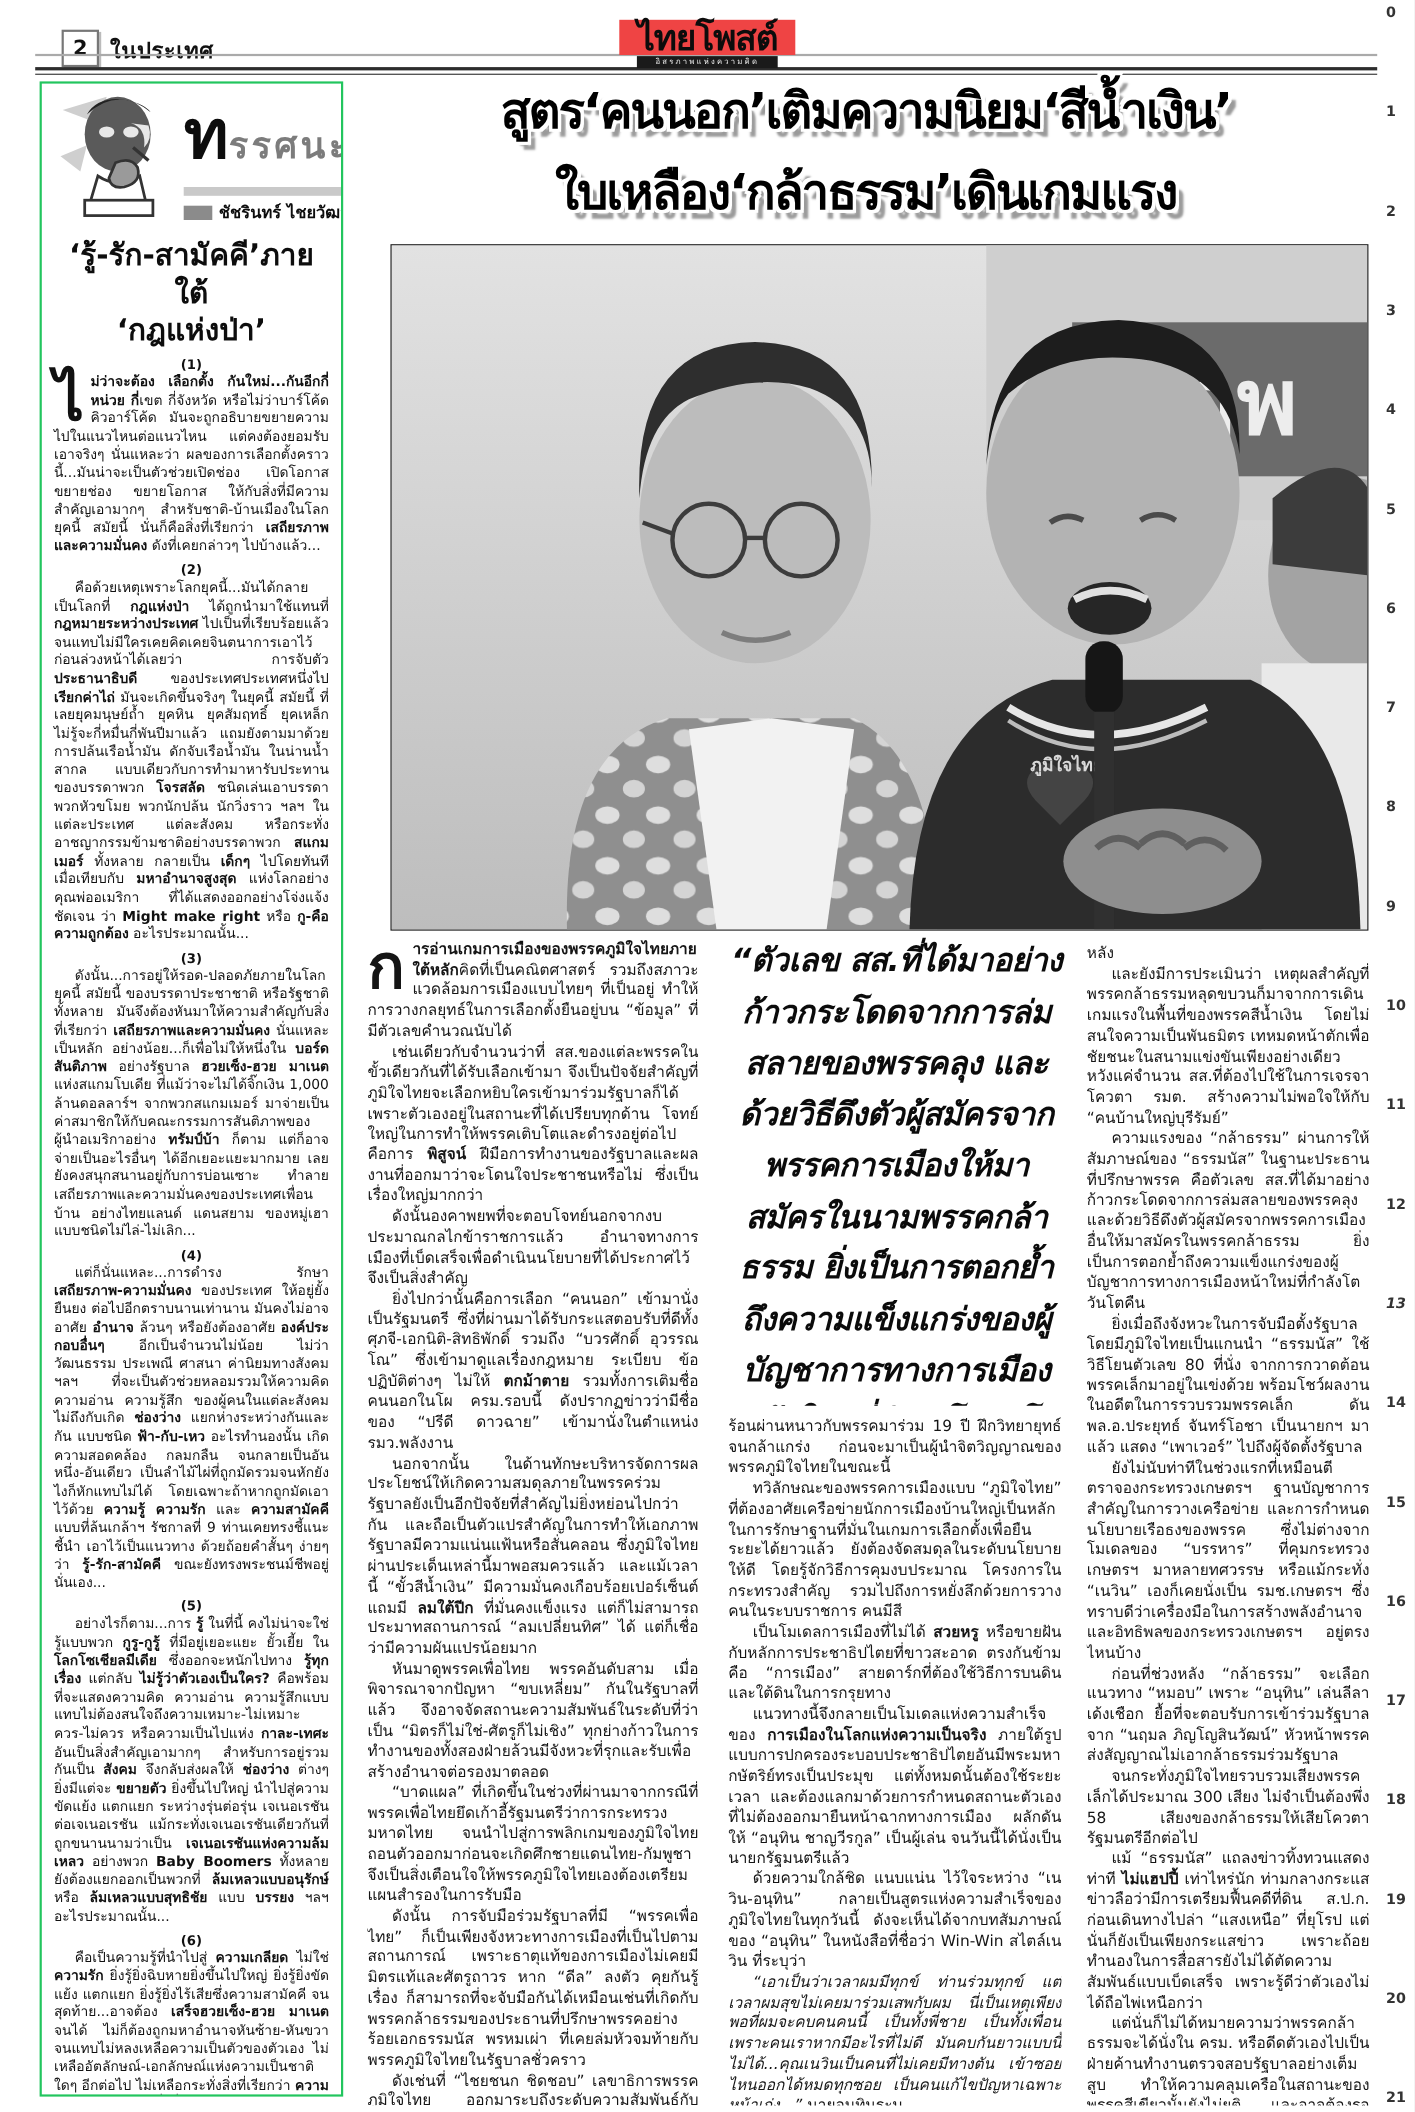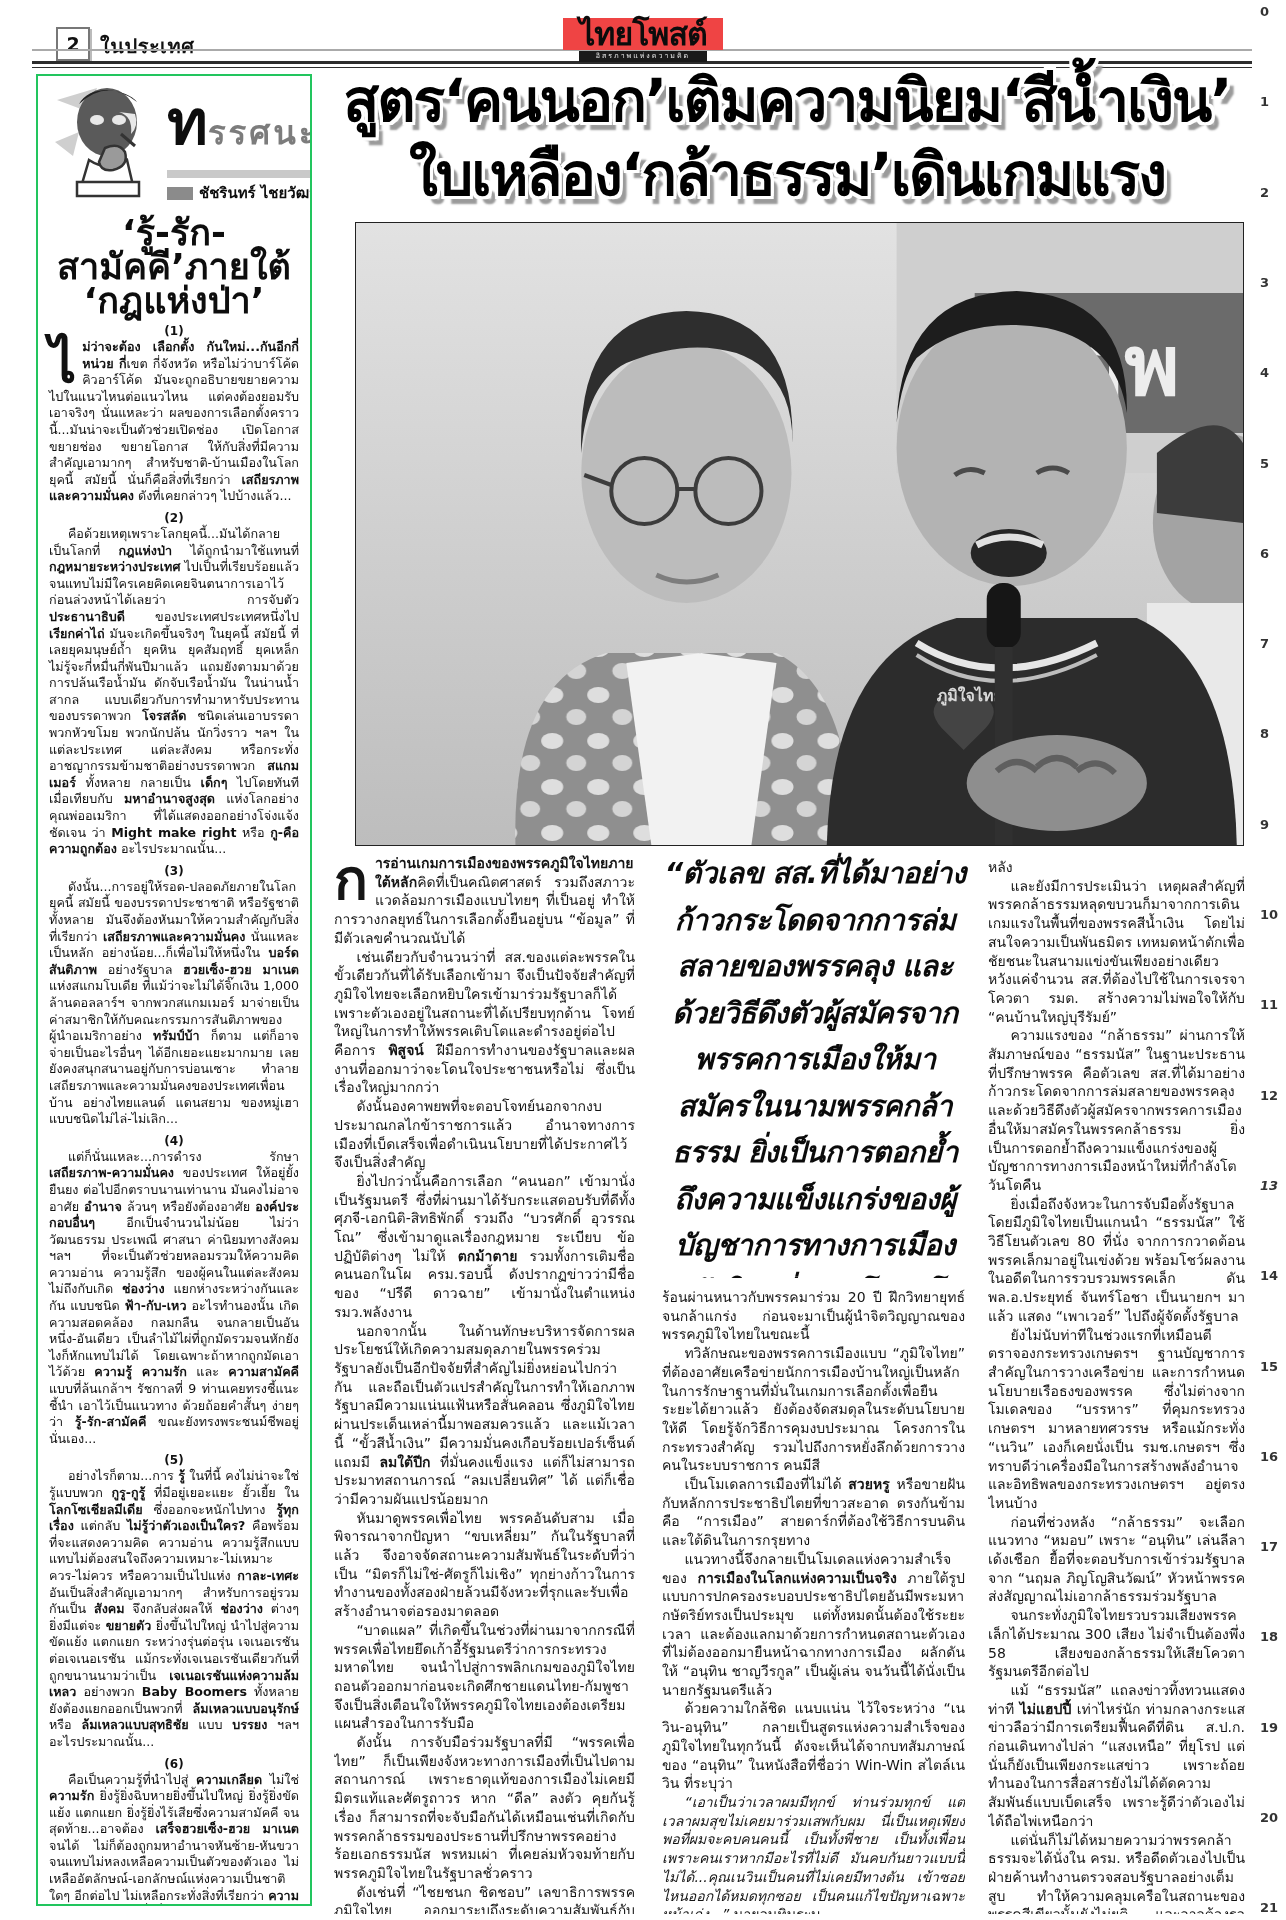--- a/index.html
+++ b/index.html
@@ -26,29 +26,29 @@
   .oped-logo{display:flex;align-items:flex-start;height:124px;}
   .oped-logo svg{flex:0 0 auto;}
   .logo-right{flex:1;padding-top:12px;}
   .logo-word{white-space:nowrap;line-height:58px;}
   .logo-big{font-size:62px;font-weight:900;color:#0d0d0d;}
   .logo-rest{font-size:33px;font-weight:700;color:#7c7c7c;letter-spacing:3px;}
   .logo-bar1{height:8px;background:#c9c9c9;margin:2px 0 3px;}
   .author-row{display:flex;align-items:center;}
   .logo-bar2{flex:1;height:13px;background:#8b8b8b;margin-right:6px;}
   .oped-author{font-size:15px;font-weight:800;color:#0d0d0d;white-space:nowrap;}
-  .oped-title{margin:10px 0 2px;text-align:center;font-size:36px;line-height:34px;font-weight:800;color:#0d0d0d;}
+  .oped-title{margin:10px 0 2px;text-align:center;font-size:27px;line-height:34px;font-weight:800;color:#0d0d0d;}
   .oped-body p{margin:0;font-size:12.6px;line-height:16.6px;text-align:justify;text-indent:1.5em;
                overflow-wrap:anywhere;}
   .oped-body p.nodent{text-indent:0;}
   .oped-body .sec-num{text-align:center;font-size:12px;font-weight:700;margin:6px 0 1px;}
   .oped-body .dropcap{float:left;font-size:54px;line-height:44px;font-weight:700;padding:3px 6px 0 0;}
   
   .main-headline{position:absolute;left:330px;top:64px;width:914px;margin:0;text-align:center;
-      font-size:59px;line-height:74px;font-weight:900;letter-spacing:-2px;color:#000;z-index:2;
+      font-size:45px;line-height:74px;font-weight:900;letter-spacing:-2px;color:#000;z-index:2;
       text-shadow:-3px -3px 0 #fff,3px -3px 0 #fff,-3px 3px 0 #fff,3px 3px 0 #fff,0 -3px 0 #fff,
                   0 3px 0 #fff,-3px 0 0 #fff,3px 0 0 #fff,7px 8px 2px #9a9a9a;}
   
   #photo{position:absolute;left:355px;top:222px;width:887px;height:622px;margin:0;border:1px solid #222;
          background:#cdcdcd;overflow:hidden;}
   
   #pullquote{position:absolute;left:662px;top:850px;width:306px;height:428px;margin:0;
       font-size:29px;line-height:46.5px;font-weight:700;font-style:italic;text-align:center;
       letter-spacing:-.5px;color:#0b0b0b;overflow:hidden;}
   
@@ -204,21 +204,21 @@
       <p>เช่นเดียวกับจำนวนว่าที่ สส.ของแต่ละพรรคในขั้วเดียวกันที่ได้รับเลือกเข้ามา จึงเป็นปัจจัยสำคัญที่ภูมิใจไทยจะเลือกหยิบใครเข้ามาร่วมรัฐบาลก็ได้ เพราะตัวเองอยู่ในสถานะที่ได้เปรียบทุกด้าน โจทย์ใหญ่ในการทำให้พรรคเติบโตและดำรงอยู่ต่อไป คือการ <b>พิสูจน์</b> ฝีมือการทำงานของรัฐบาลและผลงานที่ออกมาว่าจะโดนใจประชาชนหรือไม่ ซึ่งเป็นเรื่องใหญ่มากกว่า</p>
       <p>ดังนั้นองคาพยพที่จะตอบโจทย์นอกจากงบประมาณกลไกข้าราชการแล้ว อำนาจทางการเมืองที่เบ็ดเสร็จเพื่อดำเนินนโยบายที่ได้ประกาศไว้จึงเป็นสิ่งสำคัญ</p>
       <p>ยิ่งไปกว่านั้นคือการเลือก “คนนอก” เข้ามานั่งเป็นรัฐมนตรี ซึ่งที่ผ่านมาได้รับกระแสตอบรับที่ดีทั้งศุภจี-เอกนิติ-สิทธิพักดิ์ รวมถึง “บวรศักดิ์ อุวรรณโณ” ซึ่งเข้ามาดูแลเรื่องกฎหมาย ระเบียบ ข้อปฏิบัติต่างๆ ไม่ให้ <b>ตกม้าตาย</b> รวมทั้งการเติมชื่อคนนอกในโผ ครม.รอบนี้ ดังปรากฏข่าวว่ามีชื่อของ “ปรีดี ดาวฉาย” เข้ามานั่งในตำแหน่ง รมว.พลังงาน</p>
       <p>นอกจากนั้น ในด้านทักษะบริหารจัดการผลประโยชน์ให้เกิดความสมดุลภายในพรรคร่วมรัฐบาลยังเป็นอีกปัจจัยที่สำคัญไม่ยิ่งหย่อนไปกว่ากัน และถือเป็นตัวแปรสำคัญในการทำให้เอกภาพรัฐบาลมีความแน่นแฟ้นหรือสั่นคลอน ซึ่งภูมิใจไทยผ่านประเด็นเหล่านี้มาพอสมควรแล้ว และแม้เวลานี้ “ขั้วสีน้ำเงิน” มีความมั่นคงเกือบร้อยเปอร์เซ็นต์ แถมมี <b>ลมใต้ปีก</b> ที่มั่นคงแข็งแรง แต่ก็ไม่สามารถประมาทสถานการณ์ “ลมเปลี่ยนทิศ” ได้ แต่ก็เชื่อว่ามีความผันแปรน้อยมาก</p>
       <p>หันมาดูพรรคเพื่อไทย พรรคอันดับสาม เมื่อพิจารณาจากปัญหา “ขบเหลี่ยม” กันในรัฐบาลที่แล้ว จึงอาจจัดสถานะความสัมพันธ์ในระดับที่ว่าเป็น “มิตรก็ไม่ใช่-ศัตรูก็ไม่เชิง” ทุกย่างก้าวในการทำงานของทั้งสองฝ่ายล้วนมีจังหวะที่รุกและรับเพื่อสร้างอำนาจต่อรองมาตลอด</p>
       <p>“บาดแผล” ที่เกิดขึ้นในช่วงที่ผ่านมาจากกรณีที่พรรคเพื่อไทยยึดเก้าอี้รัฐมนตรีว่าการกระทรวงมหาดไทย จนนำไปสู่การพลิกเกมของภูมิใจไทย ถอนตัวออกมาก่อนจะเกิดศึกชายแดนไทย-กัมพูชา จึงเป็นสิ่งเตือนใจให้พรรคภูมิใจไทยเองต้องเตรียมแผนสำรองในการรับมือ</p>
       <p>ดังนั้น การจับมือร่วมรัฐบาลที่มี “พรรคเพื่อไทย” ก็เป็นเพียงจังหวะทางการเมืองที่เป็นไปตามสถานการณ์ เพราะธาตุแท้ของการเมืองไม่เคยมีมิตรแท้และศัตรูถาวร หาก “ดีล” ลงตัว คุยกันรู้เรื่อง ก็สามารถที่จะจับมือกันได้เหมือนเช่นที่เกิดกับพรรคกล้าธรรมของประธานที่ปรึกษาพรรคอย่าง ร้อยเอกธรรมนัส พรหมเผ่า ที่เคยล่มหัวจมท้ายกับพรรคภูมิใจไทยในรัฐบาลชั่วคราว</p>
       <p>ดังเช่นที่ “ไชยชนก ชิดชอบ” เลขาธิการพรรคภูมิใจไทย ออกมาระบุถึงระดับความสัมพันธ์กับพรรคกล้าธรรม โดยเปรียบกับสำนวนไทย แรกรักน้ำผักก็ว่าหวาน ว่า </p>
     </div>
   <div id="col2" class="col">
-      <p class="nodent">ร้อนผ่านหนาวกับพรรคมาร่วม 20 ปี ฝึกวิทยายุทธ์จนกล้าแกร่ง ก่อนจะมาเป็นผู้นำจิตวิญญาณของพรรคภูมิใจไทยในขณะนี้</p>
+      <p class="nodent">ร้อนผ่านหนาวกับพรรคมาร่วม 19 ปี ฝึกวิทยายุทธ์จนกล้าแกร่ง ก่อนจะมาเป็นผู้นำจิตวิญญาณของพรรคภูมิใจไทยในขณะนี้</p>
       <p>ทวิลักษณะของพรรคการเมืองแบบ “ภูมิใจไทย” ที่ต้องอาศัยเครือข่ายนักการเมืองบ้านใหญ่เป็นหลักในการรักษาฐานที่มั่นในเกมการเลือกตั้งเพื่อยืนระยะได้ยาวแล้ว ยังต้องจัดสมดุลในระดับนโยบายให้ดี โดยรู้จักวิธีการคุมงบประมาณ โครงการในกระทรวงสำคัญ รวมไปถึงการหยั่งลึกด้วยการวางคนในระบบราชการ คนมีสี</p>
       <p>เป็นโมเดลการเมืองที่ไม่ได้ <b>สวยหรู</b> หรือขายฝันกับหลักการประชาธิปไตยที่ขาวสะอาด ตรงกันข้ามคือ “การเมือง” สายดาร์กที่ต้องใช้วิธีการบนดินและใต้ดินในการกรุยทาง</p>
       <p>แนวทางนี้จึงกลายเป็นโมเดลแห่งความสำเร็จของ <b>การเมืองในโลกแห่งความเป็นจริง</b> ภายใต้รูปแบบการปกครองระบอบประชาธิปไตยอันมีพระมหากษัตริย์ทรงเป็นประมุข แต่ทั้งหมดนั้นต้องใช้ระยะเวลา และต้องแลกมาด้วยการกำหนดสถานะตัวเองที่ไม่ต้องออกมายืนหน้าฉากทางการเมือง ผลักดันให้ “อนุทิน ชาญวีรกูล” เป็นผู้เล่น จนวันนี้ได้นั่งเป็นนายกรัฐมนตรีแล้ว</p>
       <p>ด้วยความใกล้ชิด แนบแน่น ไว้ใจระหว่าง “เนวิน-อนุทิน” กลายเป็นสูตรแห่งความสำเร็จของภูมิใจไทยในทุกวันนี้ ดังจะเห็นได้จากบทสัมภาษณ์ของ “อนุทิน” ในหนังสือที่ชื่อว่า Win-Win สไตล์เนวิน ที่ระบุว่า</p>
       <p><i>“เอาเป็นว่าเวลาผมมีทุกข์ ท่านร่วมทุกข์ แต่เวลาผมสุขไม่เคยมาร่วมเสพกับผม นี่เป็นเหตุเพียงพอที่ผมจะคบคนคนนี้ เป็นทั้งพี่ชาย เป็นทั้งเพื่อน เพราะคนเราหากมีอะไรที่ไม่ดี มันคบกันยาวแบบนี้ไม่ได้...คุณเนวินเป็นคนที่ไม่เคยมีทางตัน เข้าซอยไหนออกได้หมดทุกซอย เป็นคนแก้ไขปัญหาเฉพาะหน้าเก่ง...”</i> นายอนุทินระบุ</p>
     </div>
   <div id="col3" class="col">
       <p class="nodent">หลัง</p>
       <p>และยังมีการประเมินว่า เหตุผลสำคัญที่พรรคกล้าธรรมหลุดขบวนก็มาจากการเดินเกมแรงในพื้นที่ของพรรคสีน้ำเงิน โดยไม่สนใจความเป็นพันธมิตร เทหมดหน้าตักเพื่อชัยชนะในสนามแข่งขันเพียงอย่างเดียว หวังแค่จำนวน สส.ที่ต้องไปใช้ในการเจรจาโควตา รมต. สร้างความไม่พอใจให้กับ “คนบ้านใหญ่บุรีรัมย์”</p>
       <p>ความแรงของ “กล้าธรรม” ผ่านการให้สัมภาษณ์ของ “ธรรมนัส” ในฐานะประธานที่ปรึกษาพรรค คือตัวเลข สส.ที่ได้มาอย่างก้าวกระโดดจากการล่มสลายของพรรคลุง และด้วยวิธีดึงตัวผู้สมัครจากพรรคการเมืองอื่นให้มาสมัครในพรรคกล้าธรรม ยิ่งเป็นการตอกย้ำถึงความแข็งแกร่งของผู้บัญชาการทางการเมืองหน้าใหม่ที่กำลังโตวันโตคืน</p>

